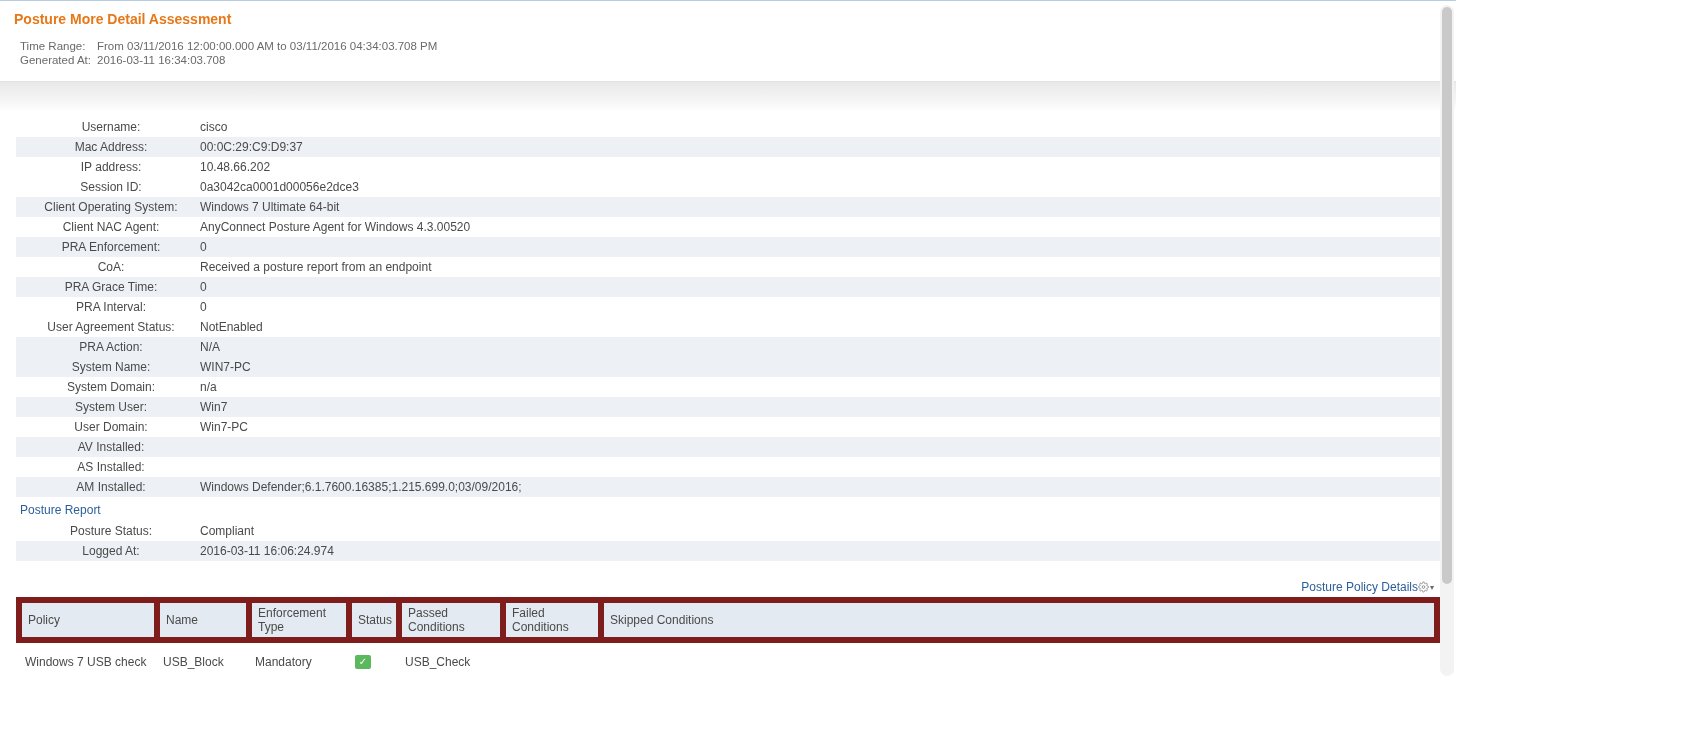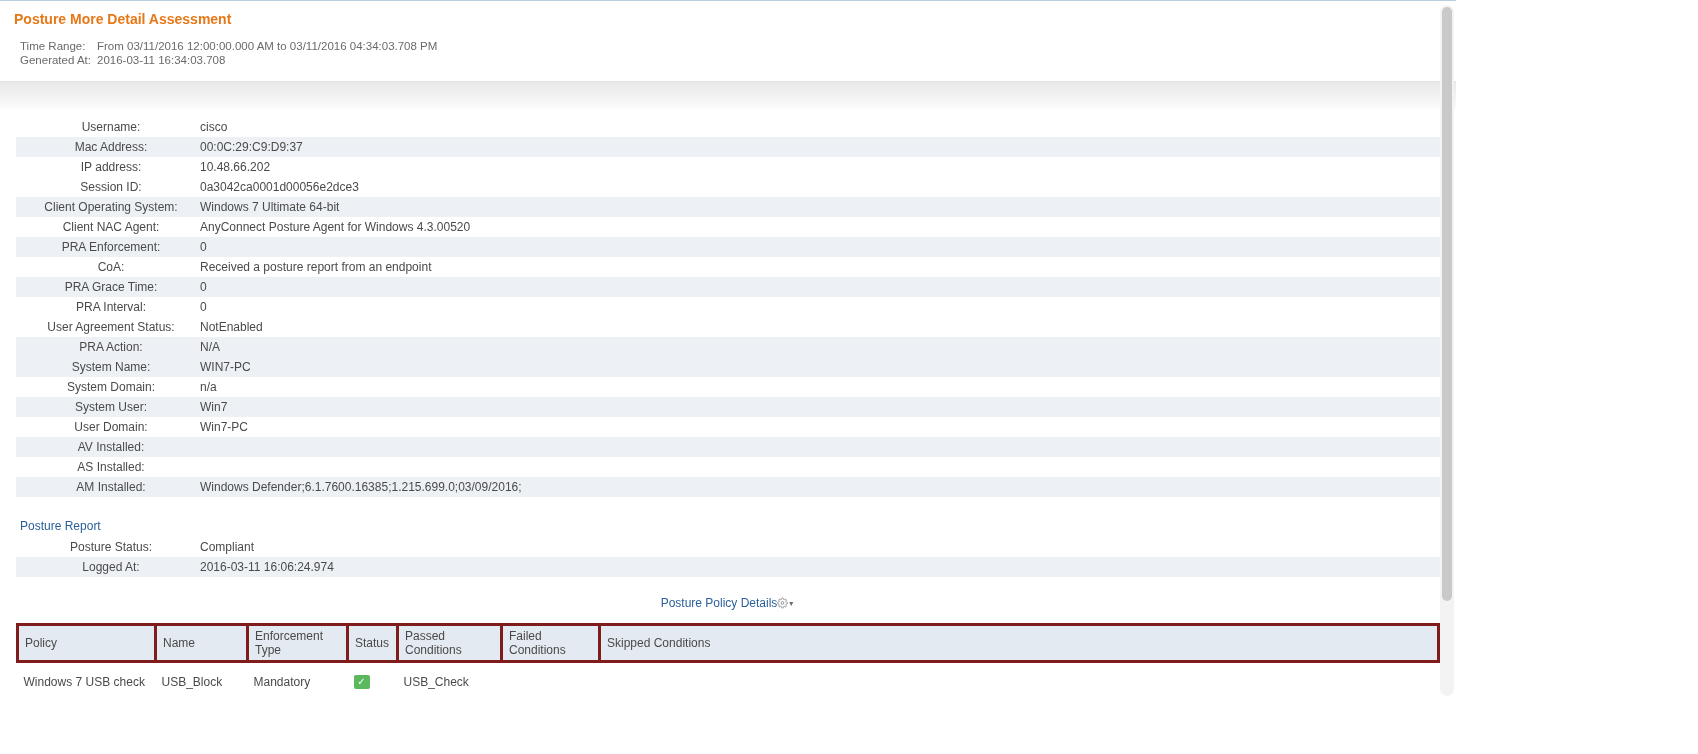--- a/index.html
+++ b/index.html
@@ -62,48 +62,48 @@
     text-align: center;
   }
   .kv-value {
     flex: 1;
     color: #4a4a4a;
   }
   .section-head {
     color: #2b5f99;
     font-size: 12px;
     font-weight: normal;
-    padding: 22px 0 4px 4px;
+    padding: 6px 0 4px 4px;
   }
   .policy-header-row {
     display: flex;
     align-items: center;
-    justify-content: center;
-    padding: 18px 6px 12px 4px;
+    justify-content: flex-end;
+    padding: 18px 6px 2px 4px;
   }
   .policy-header-row .section-head { padding: 0; }
   .gear {
     width: 16px; height: 16px;
     display: inline-flex; align-items: center; justify-content: center;
     color: #8a8a8a;
     cursor: pointer;
   }
   .gear svg { display: block; }
   .gear .caret { font-size: 8px; color: #6a6a6a; margin-left: 1px; }
   .policy-table {
     width: 100%;
     border-collapse: collapse;
     table-layout: fixed;
   }
   .policy-table th {
     text-align: left;
     font-weight: normal;
     color: #4a4a4a;
     background: #e4eaf1;
-    border: 3px solid #7f1d1d;
+    border: 6px solid #7f1d1d;
     padding: 3px 6px;
     font-size: 12px;
   }
   .policy-table td {
     padding: 11px 6px;
     color: #4a4a4a;
     font-size: 12px;
     vertical-align: middle;
   }
   .status-ok {

